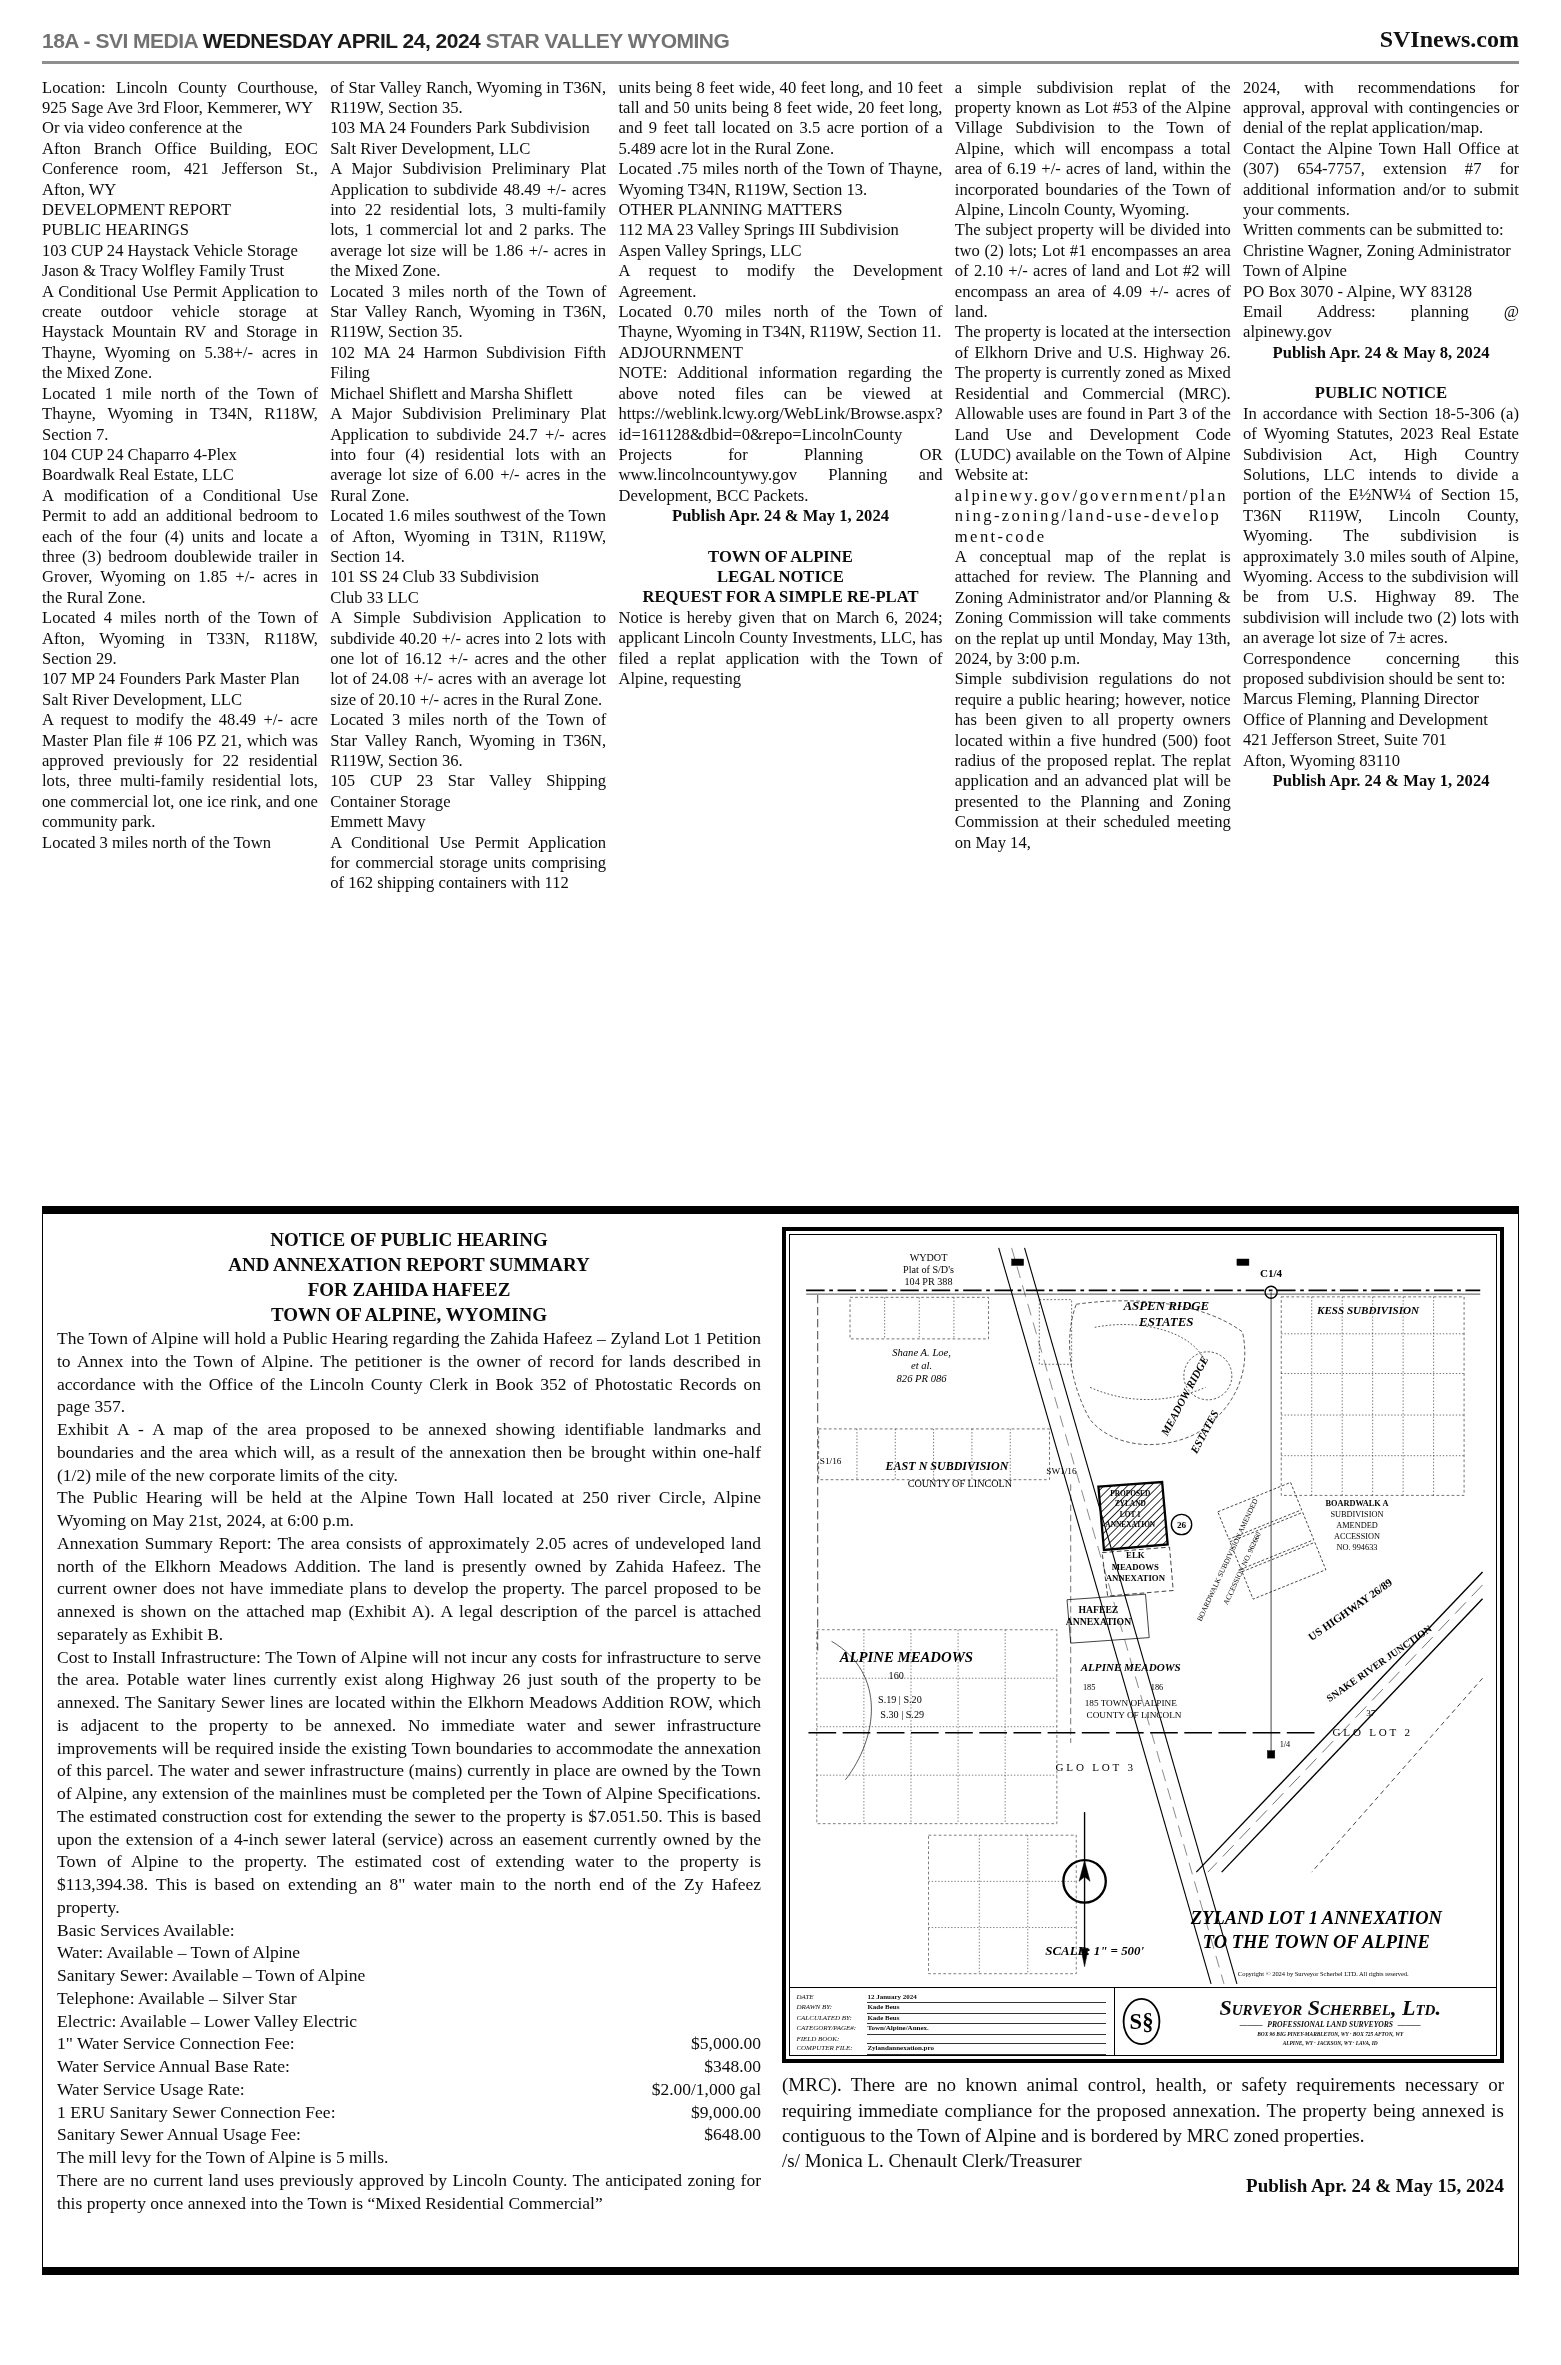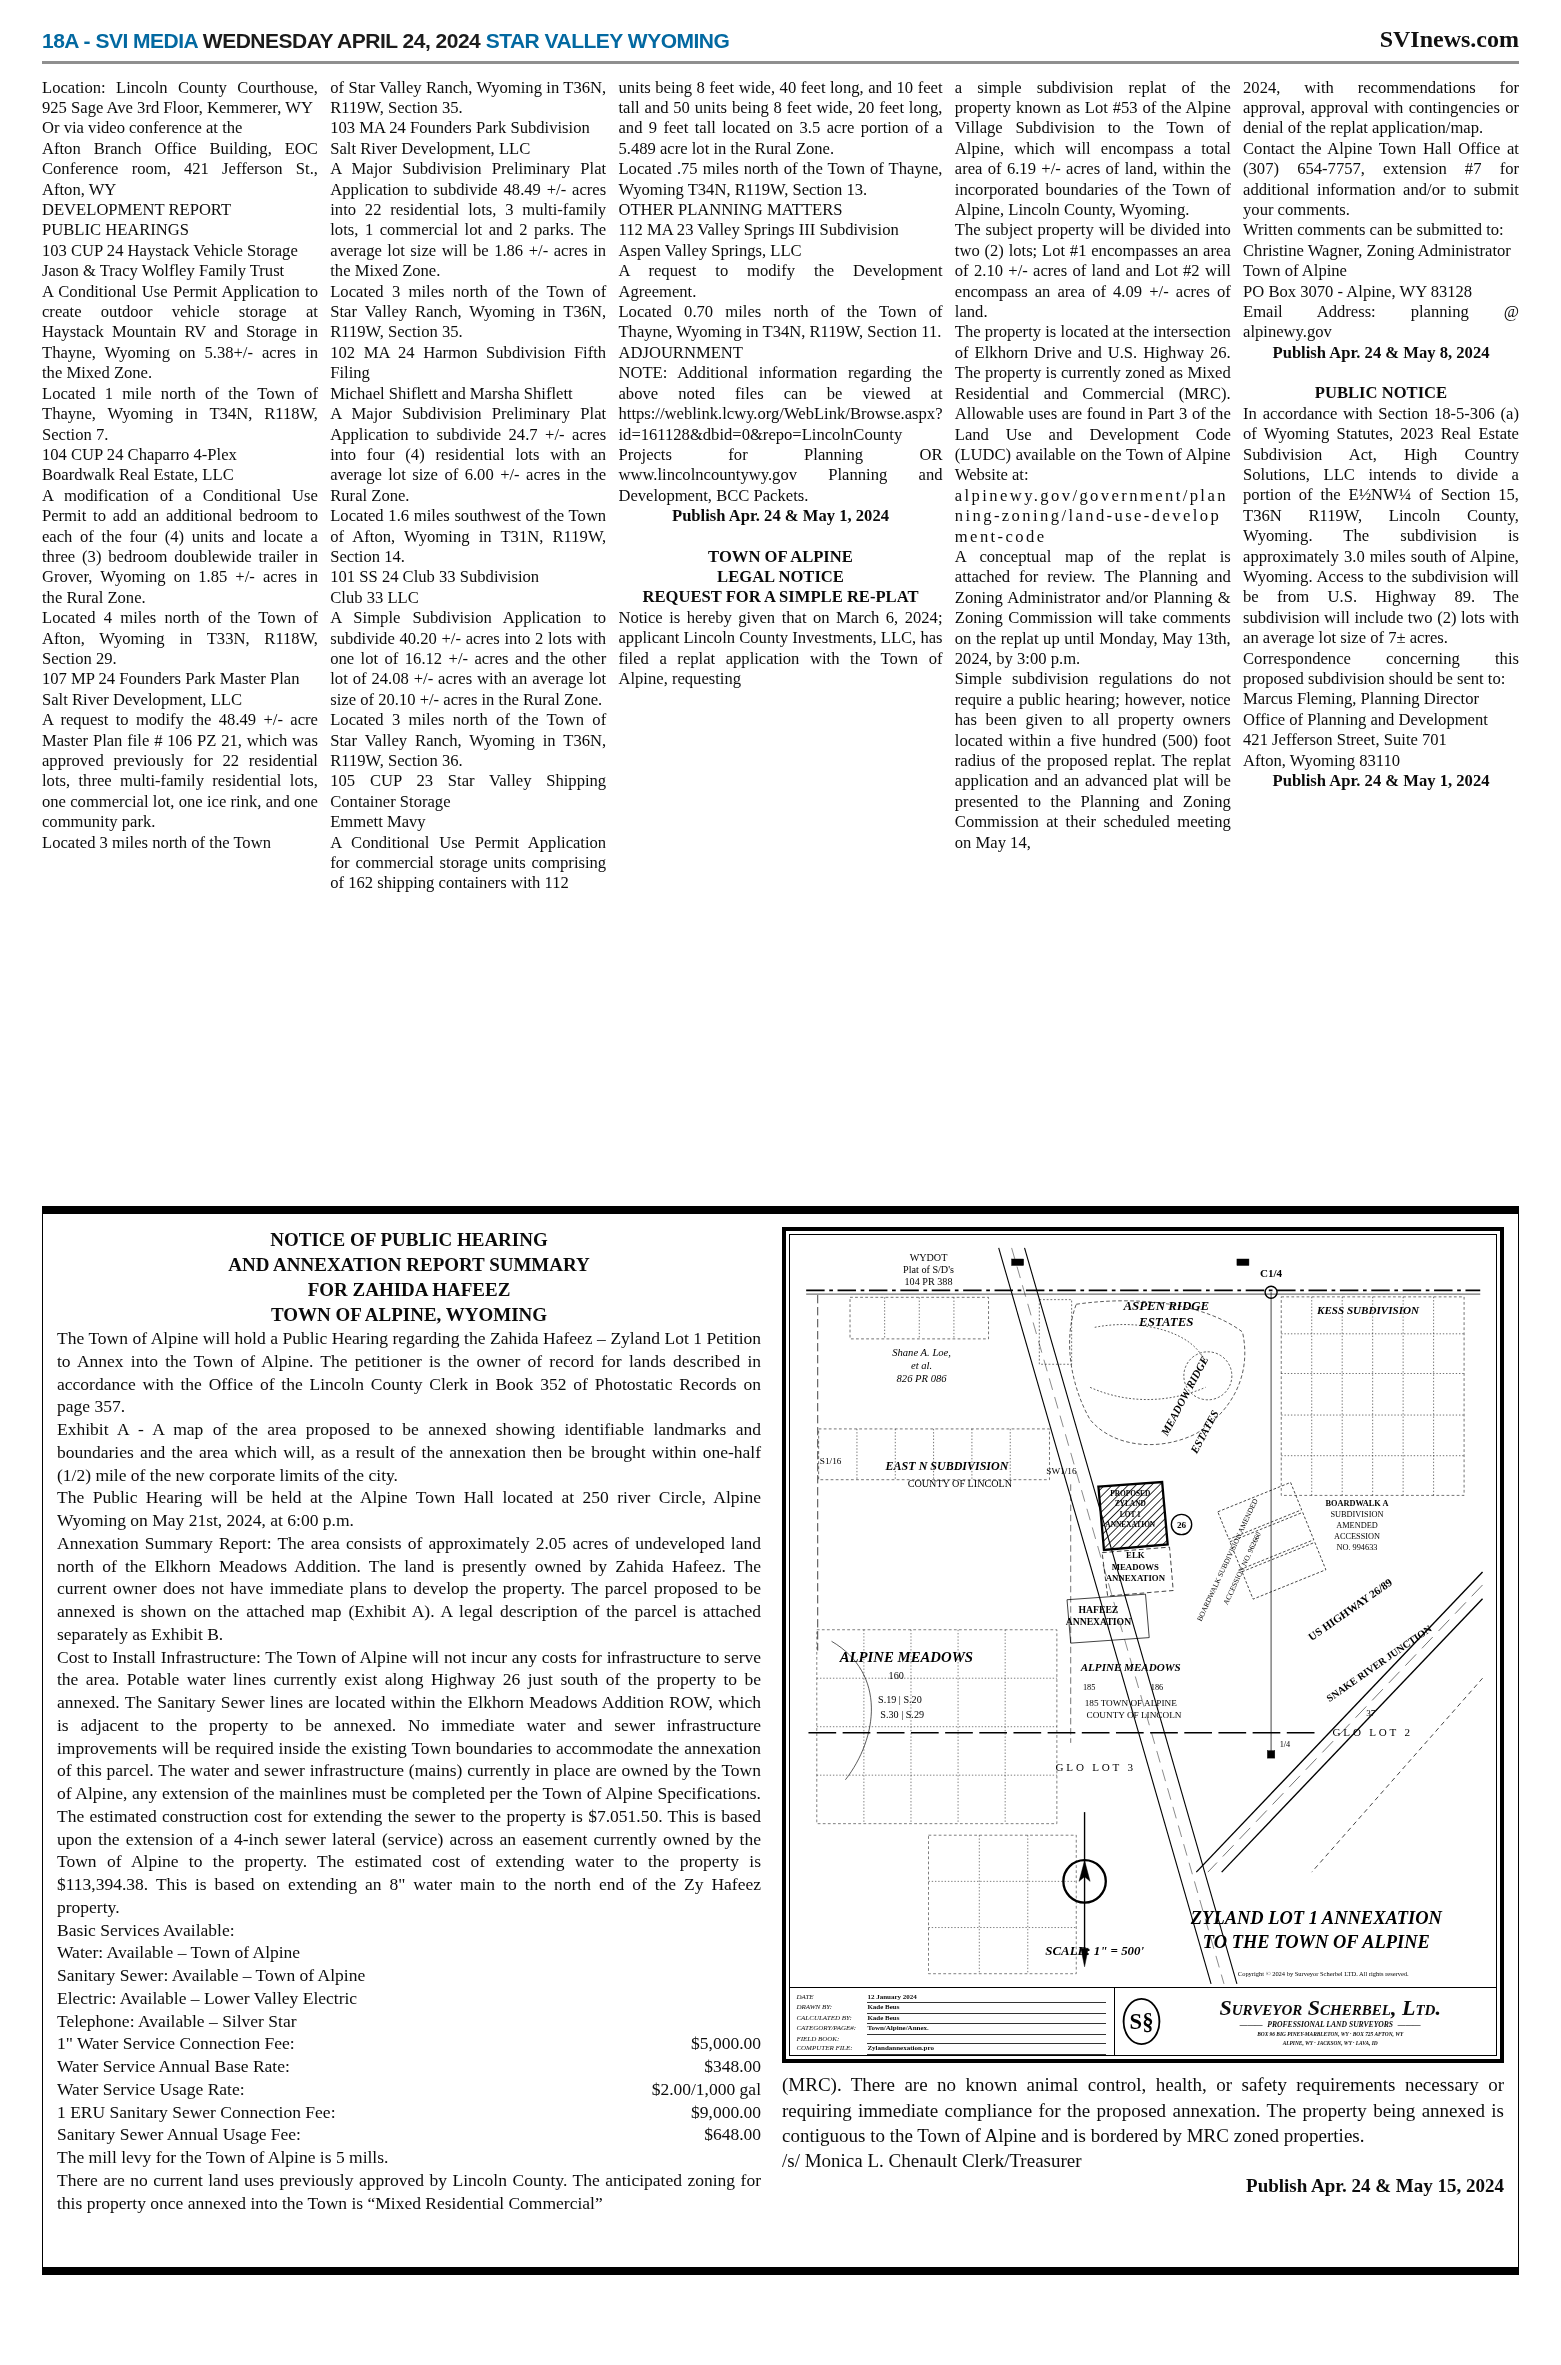--- a/index.html
+++ b/index.html
@@ -5,21 +5,21 @@
   html,body{margin:0;padding:0;}
   body{width:1561px;height:2413px;background:#ffffff;color:#0b0b0b;
        font-family:"Liberation Serif", serif; overflow:hidden;}
   .page{padding:26px 42px 0 42px;}
 
   
   .masthead{display:flex;justify-content:space-between;align-items:flex-end;
             border-bottom:3.3px solid #8f8f8f;padding-bottom:7.6px;
             font-family:"Liberation Sans", sans-serif;}
   .kicker{font-size:21px;font-weight:bold;letter-spacing:-0.5px;}
-  .kicker .dim{color:#0369a1;}
+  .kicker .dim{color:#737373;}
   .kicker .dark{color:#1c1c1c;}
   .site{font-size:24px;font-weight:bold;color:#111;font-family:"Liberation Serif",serif;}
 
   
   .columns{display:flex;gap:12.3px;margin-top:14px;height:1124px;overflow:hidden;}
   .col{flex:1 1 0;font-size:16.6px;line-height:1.23;text-align:justify;}
   .blk{margin:0;}
   .s-bc{font-weight:bold;text-align:center;}
   .s-pub{font-weight:bold;text-align:center;}
   .s-gap{height:20px;}
@@ -178,22 +178,22 @@
       <div>
 
       <p class="blk">The Town of Alpine will hold a Public Hearing regarding the Zahida Hafeez – Zyland Lot 1 Petition to Annex into the Town of Alpine.  The petitioner is the owner of record for lands described in accordance with the Office of the Lincoln County Clerk in Book 352 of Photostatic Records on page 357.</p>
           <p class="blk">Exhibit A - A map of the area proposed to be annexed showing identifiable landmarks and boundaries and the area which will, as a result of the annexation then be brought within one-half (1/2) mile of the new corporate limits of the city.</p>
           <p class="blk">The Public Hearing will be held at the Alpine Town Hall located at 250 river Circle, Alpine Wyoming on May 21st, 2024, at 6:00 p.m.</p>
           <p class="blk">Annexation Summary Report: The area consists of approximately 2.05 acres of undeveloped land north of the Elkhorn Meadows Addition.  The land is presently owned by Zahida Hafeez. The current owner does not have immediate plans to develop the property. The parcel proposed to be annexed is shown on the attached map (Exhibit A). A legal description of the parcel is attached separately as Exhibit B.</p>
           <p class="blk">Cost to Install Infrastructure: The Town of Alpine will not incur any costs for infrastructure to serve the area. Potable water lines currently exist along Highway 26 just south of the property to be annexed.  The Sanitary Sewer lines are located within the Elkhorn Meadows Addition ROW, which is adjacent to the property to be annexed.  No immediate water and sewer infrastructure improvements will be required inside the existing Town boundaries to accommodate the annexation of this parcel. The water and sewer infrastructure (mains) currently in place are owned by the Town of Alpine, any extension of the mainlines must be completed per the Town of Alpine Specifications.  The estimated construction cost for extending the sewer to the property is $7.051.50. This is based upon the extension of a 4-inch sewer lateral (service) across an easement currently owned by the Town of Alpine to the property. The estimated cost of extending water to the property is $113,394.38. This is based on extending an 8" water main to the north end of the Zy Hafeez property.</p>
           <p class="blk">Basic Services Available:</p>
           <p class="blk">Water: Available – Town of Alpine</p>
           <p class="blk">Sanitary Sewer: Available – Town of Alpine</p>
+          <p class="blk">Telephone: Available – Silver Star</p>
           <p class="blk">Electric: Available – Lower Valley Electric</p>
-          <p class="blk">Telephone: Available – Silver Star</p>
         </div>
       <div class="fees">
 
       <div class="fee-row">
             <span class="fee-label">1" Water Service Connection Fee:</span>
             <span class="fee-value">$5,000.00</span>
           </div>
           <div class="fee-row">
             <span class="fee-label">Water Service Annual Base Rate:</span>
             <span class="fee-value">$348.00</span>

